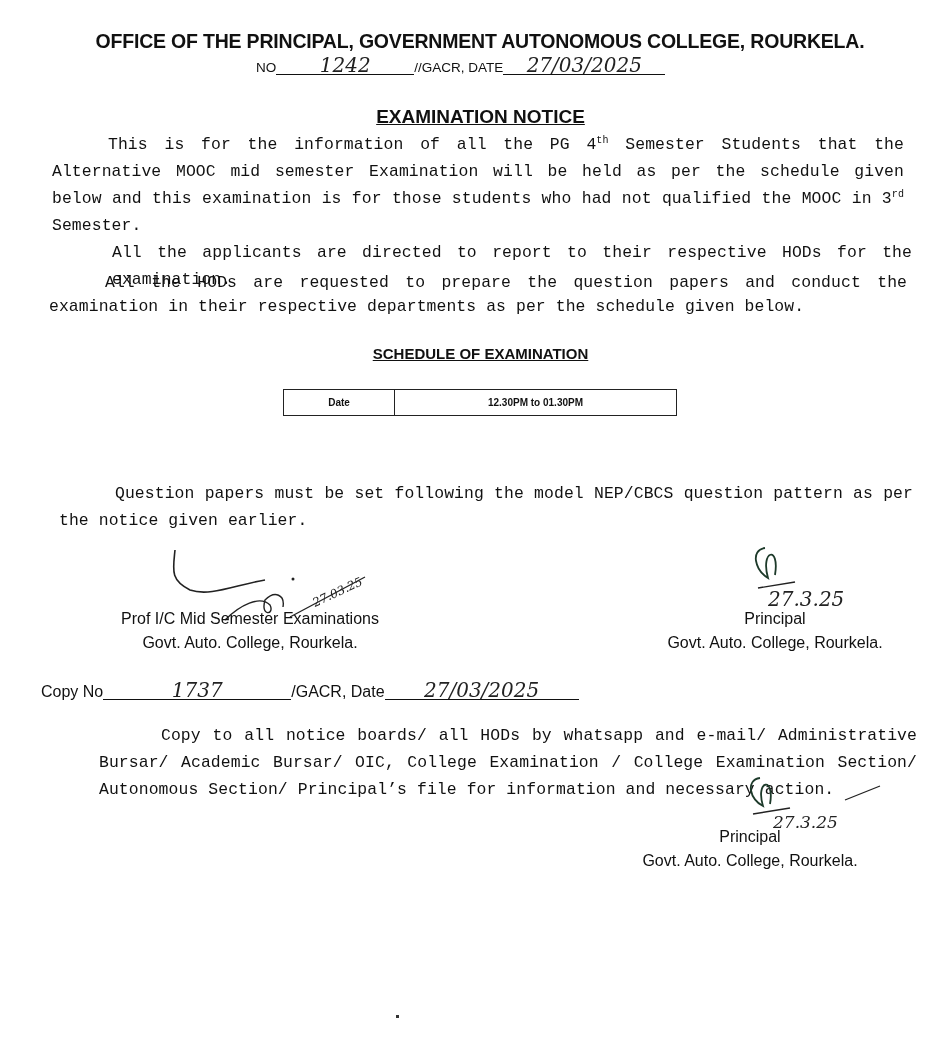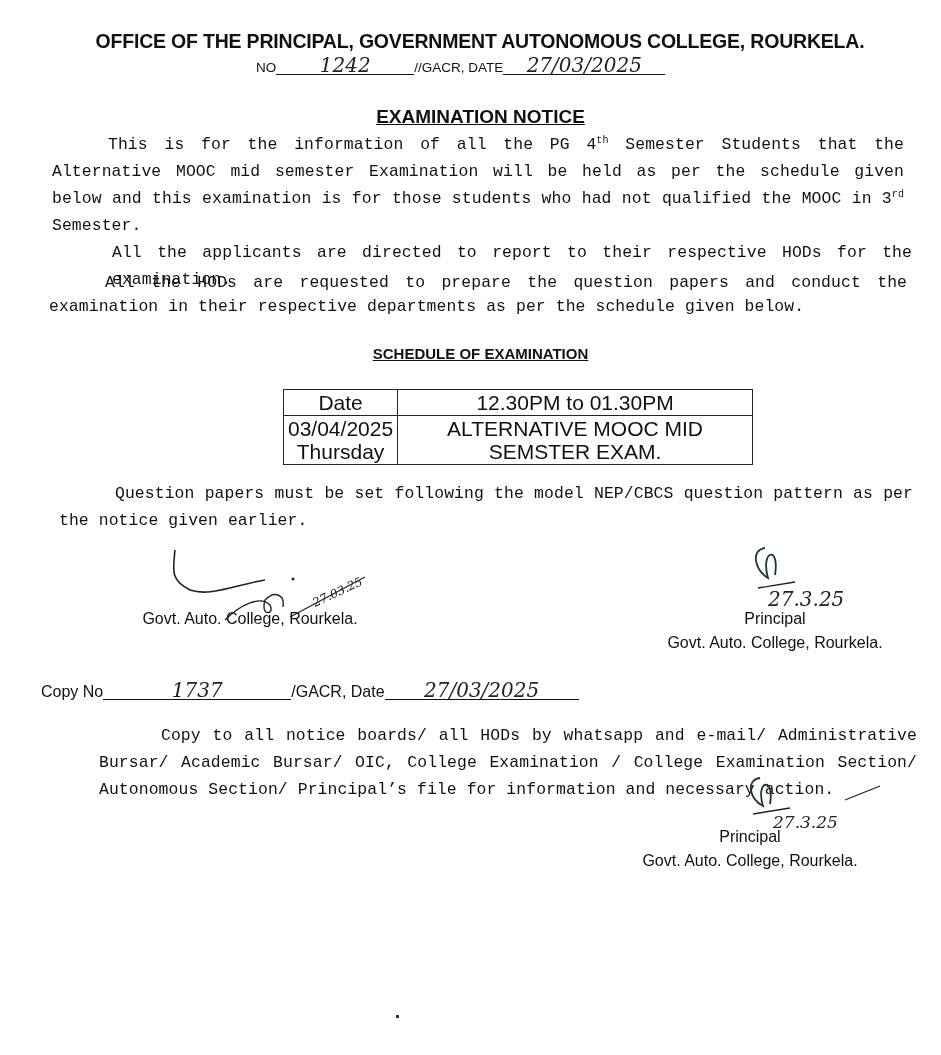--- a/index.html
+++ b/index.html
@@ -30,22 +30,22 @@
       letter-spacing: 0.1px;
       font-family: Liberation Mono, monospace;
     }
     .para sup { font-size: 10px; line-height: 0; }
     .indent { text-indent: 56px; }
     .sched-title {
       top: 345px; left: 0; width: 961px; text-align: center;
       font-weight: bold; font-size: 15px; text-decoration: underline;
     }
     table.sched {
-      position: absolute; top: 389px; left: 283px; width: 470px;
-      border-collapse: collapse; font-size: 21px; font-weight: normal;
+      position: absolute; top: 389px; left: 283px; width: 394px;
+      border-collapse: collapse; font-size: 10px; font-weight: bold;
     }
     table.sched td {
       border: 1.5px solid #222; text-align: center; padding: 1px 4px;
       line-height: 23px;
     }
     .sig-block { font-size: 16px; text-align: center; line-height: 24px; }
     .svgsig { position: absolute; }
   </style>
 </head>
 <body>
@@ -67,43 +67,34 @@
 <div class="abs para indent cond" style="top:271px; left:49px; width:858px; line-height:24px;">All the HODs are requested to prepare the question papers and conduct the examination in their respective departments as per the schedule given below.</div>
 
 <div class="abs sched-title">SCHEDULE OF EXAMINATION</div>
 
 <table class="sched">
   <tbody>
       <tr>
     <td style="width:102px;">Date</td>
     <td>12.30PM to 01.30PM</td>
   </tr>
-  <tr>
-    <td>
-      <div>03/04/2025</div>
-      <div>Thursday</div>
-    </td>
-    <td>
-      <div>ALTERNATIVE MOOC MID</div>
-      <div>SEMSTER EXAM.</div>
-    </td>
-  </tr>
 </tbody>
   </table>
 
 <div class="abs para indent cond" style="top:480px; left:59px; width:854px;">Question papers must be set following the model NEP/CBCS question pattern as per the notice given earlier.</div>
 
 <svg class="svgsig" style="left:165px; top:545px;" width="210" height="80" viewBox="0 0 210 80">
   <path d="M10 5 C8 25 5 35 25 45 C45 52 70 40 100 35" stroke="#222" fill="none" stroke-width="1.6"></path>
   <path d="M60 75 C75 60 95 50 105 60 C110 70 95 72 100 55 C110 45 120 50 118 62" stroke="#222" fill="none" stroke-width="1.4"></path>
   <circle cx="128" cy="34" r="1.5" fill="#222"></circle>
   <path d="M125 72 L200 32" stroke="#222" fill="none" stroke-width="1.2"></path>
   <text x="150" y="62" font-family="DejaVu Serif, serif" font-style="italic" font-size="12" fill="#222" transform="rotate(-25 150 62)">27.03.25</text>
 </svg>
 <div class="abs sig-block" style="top:607px; left:100px; width:300px;">
+  <div>Prof I/C Mid Semester Examinations</div>
   <div>Govt. Auto. College, Rourkela.</div>
 </div>
 
 <svg class="svgsig" style="left:740px; top:540px;" width="150" height="70" viewBox="0 0 150 70">
   <path d="M25 8 C10 10 15 30 28 38 C20 10 40 5 35 35" stroke="#1d3a2a" fill="none" stroke-width="1.8"></path>
   <path d="M18 48 L55 42" stroke="#222" stroke-width="1.4"></path>
   <text x="28" y="66" font-family="DejaVu Serif, serif" font-style="italic" font-size="20" fill="#222">27.3.25</text>
 </svg>
 <div class="abs sig-block" style="top:607px; left:645px; width:260px;">
   <div>Principal</div>

